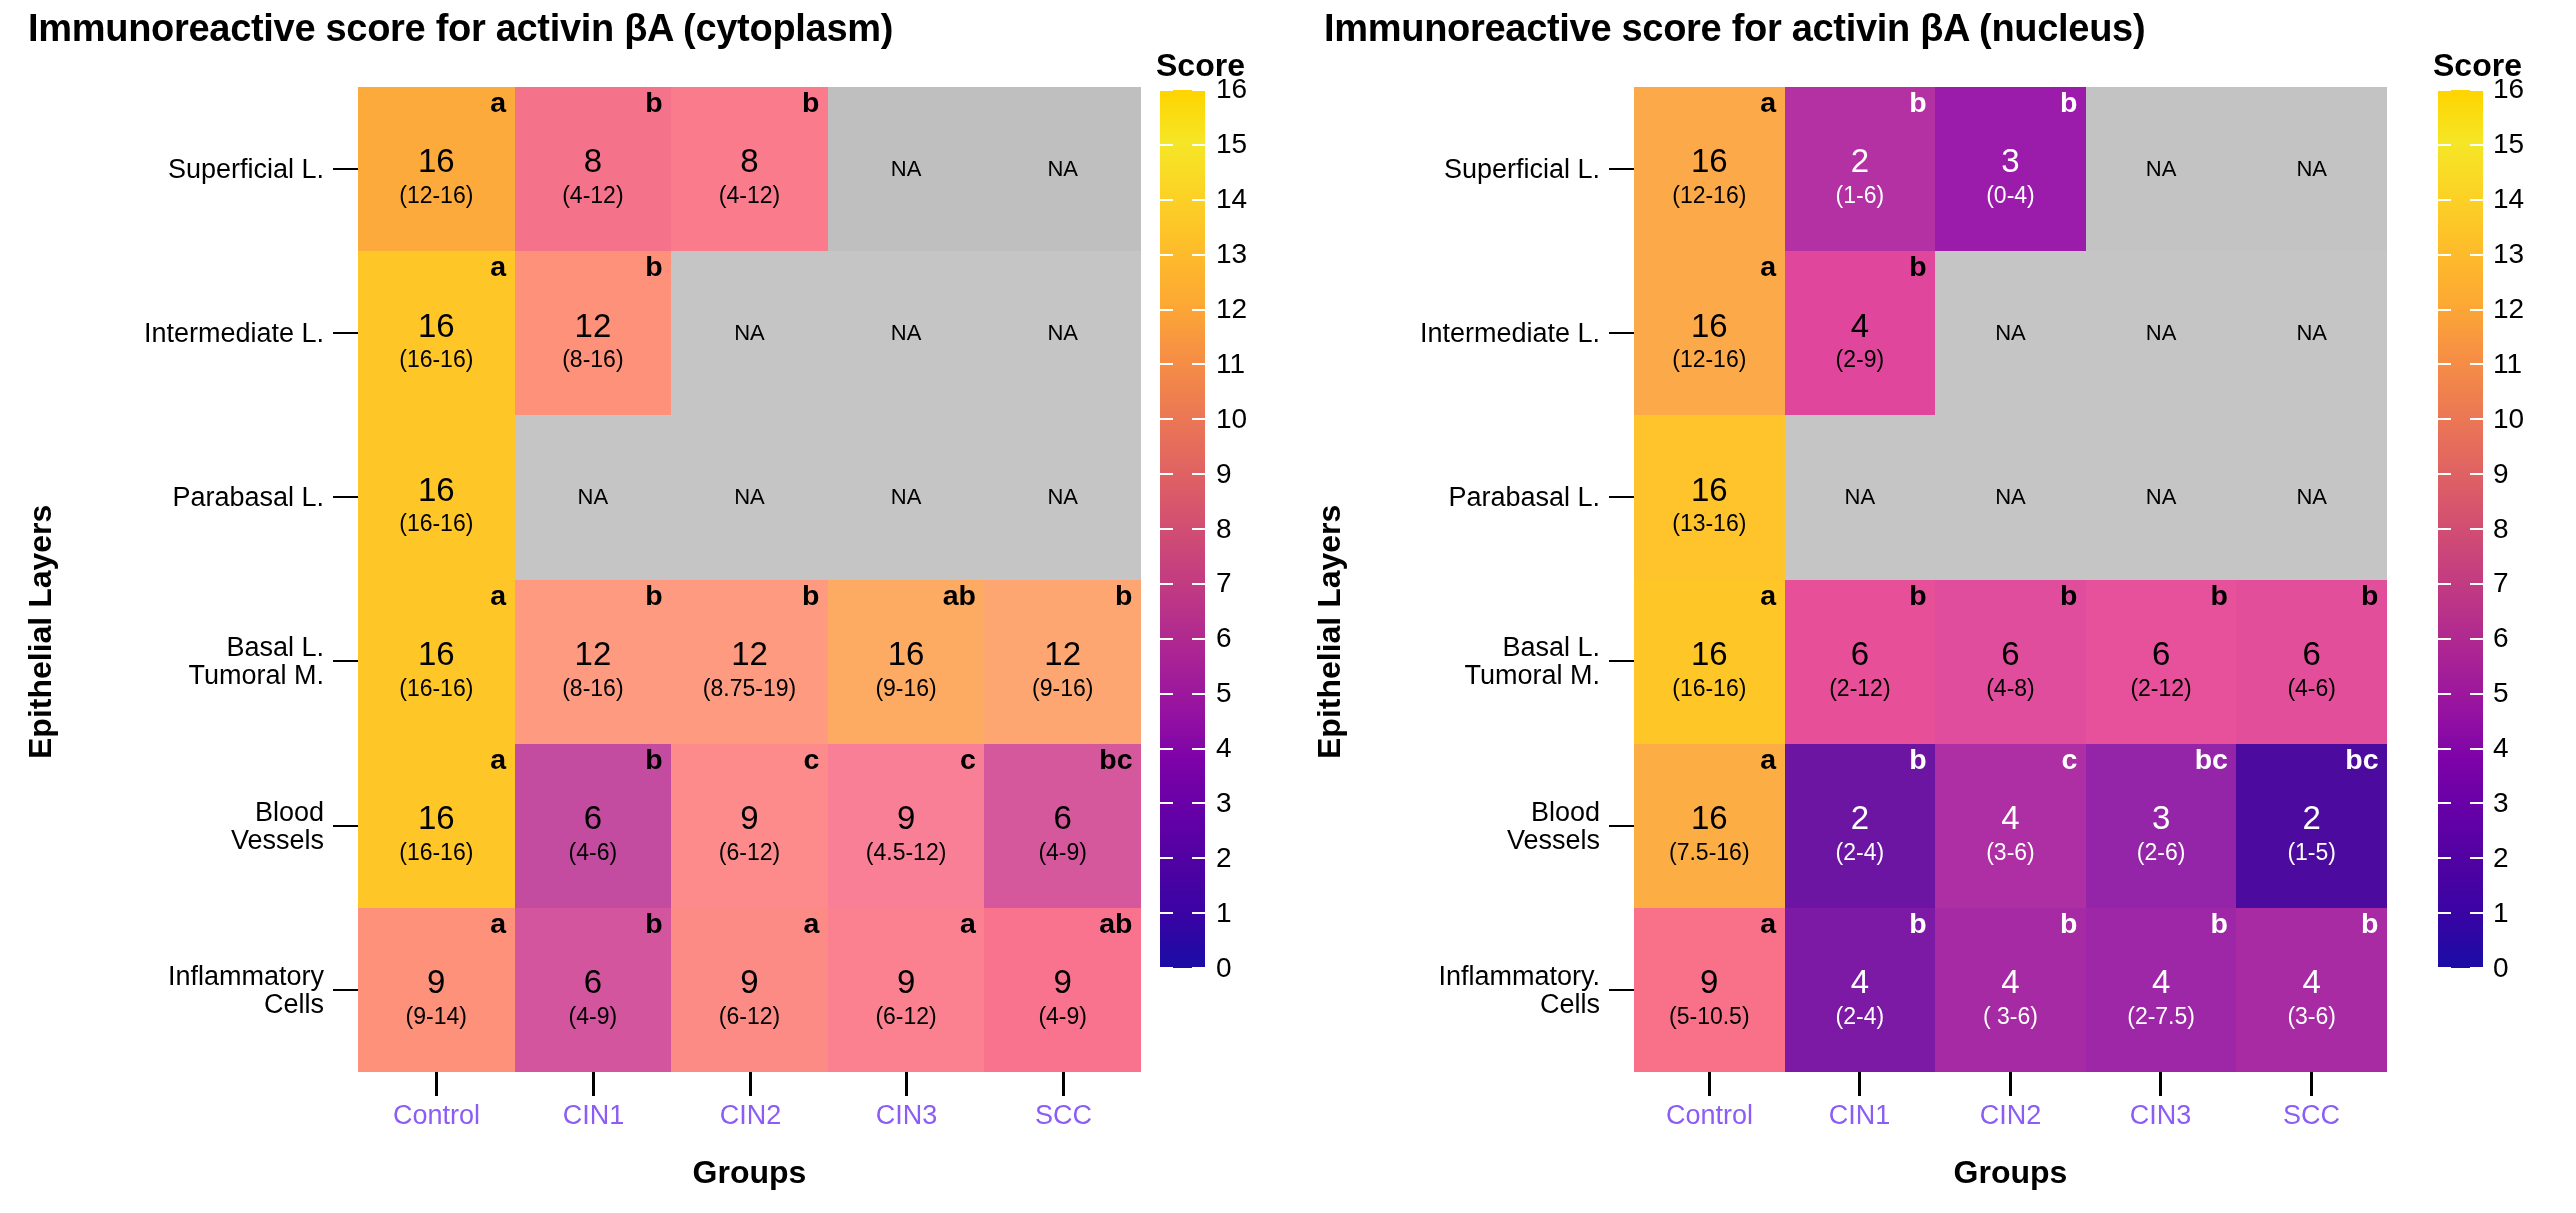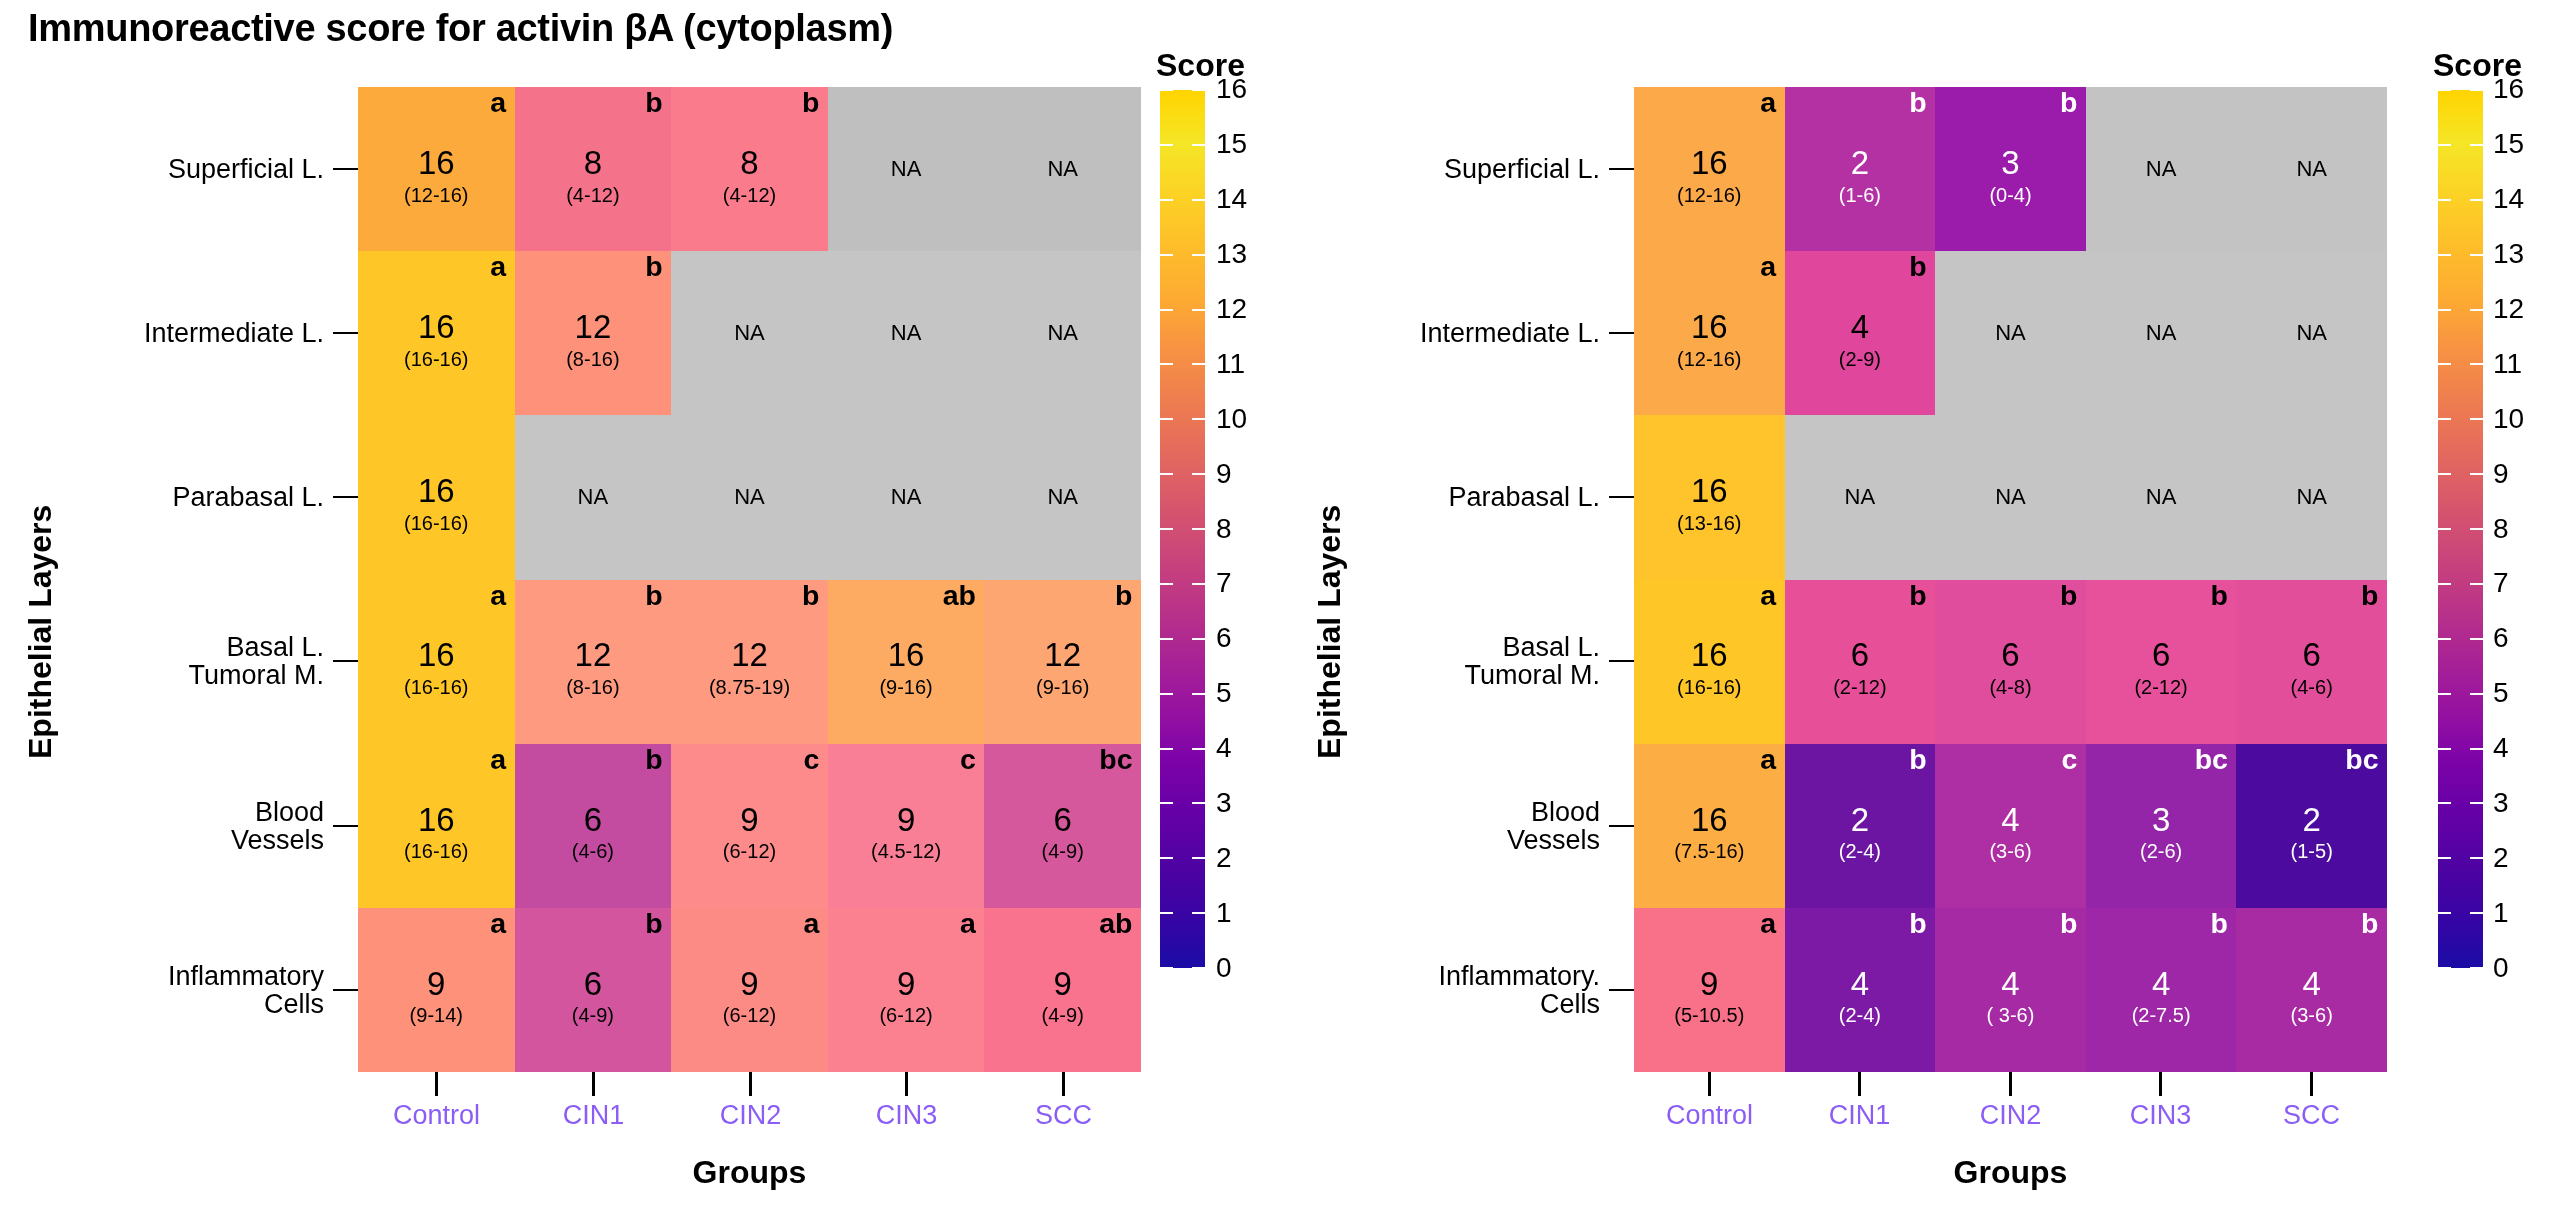--- a/index.html
+++ b/index.html
@@ -27,21 +27,21 @@
   #grid-cyto{left:358px;top:87px;width:783px;height:985px;}
   #grid-nuc{left:1634px;top:87px;width:753px;height:985px;}
 
   .cell{position:relative;overflow:hidden;display:flex;
         flex-direction:column;align-items:center;justify-content:center;}
   .cell .sig{
     position:absolute;top:1.2px;right:8.5px;
     font-size:28.5px;font-weight:bold;line-height:1;
   }
   .cell .val{font-size:33px;line-height:1.02;margin-top:13.4px;}
-  .cell .rng{font-size:20px;line-height:1.05;margin-top:5px;}
+  .cell .rng{font-size:23px;line-height:1.05;margin-top:5px;}
   .cell.na .val{font-size:22px;margin-top:0;}
   .cell.dark{color:#ffffff;}
   .cell.light{color:#000000;}
 
   
   .ylabel{
     position:absolute;font-size:32px;font-weight:bold;color:#000;
     transform:rotate(-90deg);transform-origin:left top;white-space:nowrap;
   }
   #ylab-cyto{left:22px;top:759px;}
@@ -387,20 +387,21 @@
       <div class="cblabel" style="left: 1216px; top: 732px;">4</div>
       <div class="cblabel" style="left: 1216px; top: 787px;">3</div>
       <div class="cblabel" style="left: 1216px; top: 842px;">2</div>
       <div class="cblabel" style="left: 1216px; top: 897px;">1</div>
       <div class="cblabel" style="left: 1216px; top: 952px;">0</div>
     </div>
 </div>
 
 <div class="panel" id="panel-nuc">
 
+  <div class="fig-title" id="title-nuc">Immunoreactive score for activin βA (nucleus)</div>
 
   <div class="ylabel" id="ylab-nuc" style="left:22.5px;top:759px;">Epithelial Layers</div>
 
   <div class="grid" id="grid-nuc" style="left:346px;">
       <div class="cell light" style="background: rgb(252, 169, 74);">
         <span class="sig">a</span>
         <div class="val">16</div>
         <div class="rng">(12-16)</div>
       </div>
       <div class="cell dark" style="background: rgb(180, 49, 164);">

